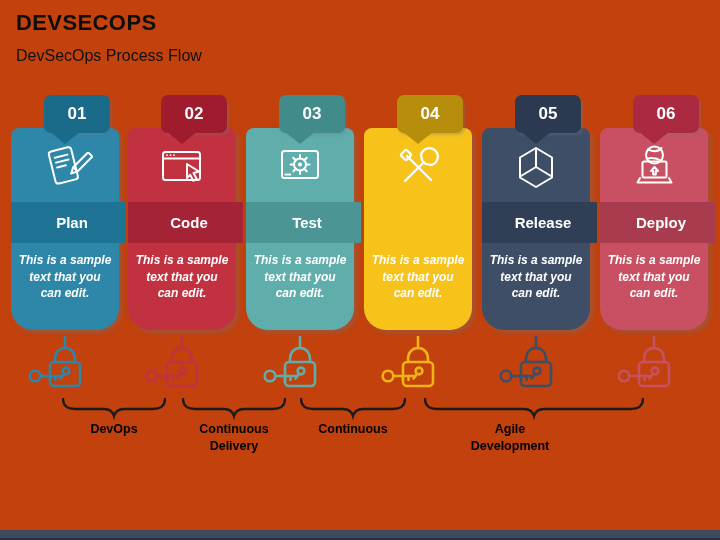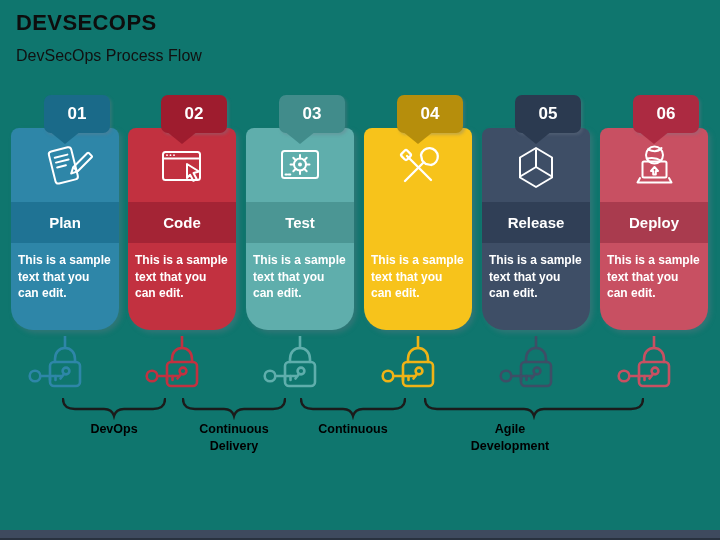--- a/index.html
+++ b/index.html
@@ -1,38 +1,38 @@
 <!DOCTYPE html>
 <html><head>
 <meta charset="utf-8">
 <style>
   html,body{margin:0;padding:0;background:#e8e8e8;}
-  .slide{position:relative;width:720px;height:540px;background:#0f766e;overflow:hidden;
+  .slide{position:relative;width:720px;height:540px;background:#c2410c;overflow:hidden;
          font-family:"Liberation Sans", sans-serif;}
   .title{position:absolute;left:16px;top:10px;font-size:22px;font-weight:bold;
          letter-spacing:.4px;color:#0d0d0d;}
   .subtitle{position:absolute;left:16px;top:47px;font-size:16px;color:#111;}
 
   .col{position:absolute;top:95px;width:108px;height:245px;}
   .tab{position:absolute;left:21px;top:0;width:66px;height:38px;background:var(--tab);
        border-radius:7px;z-index:2;display:flex;align-items:center;justify-content:center;
        box-shadow:2px 2px 3px rgba(110,120,135,.35);margin-left:12px;}
   .tab-num{color:#fff;font-size:17px;font-weight:bold;}
   .tab-point{position:absolute;left:50%;top:36px;transform:translateX(-50%);width:0;height:0;
        border-left:16px solid transparent;border-right:16px solid transparent;
        border-top:13px solid var(--tab);z-index:2;}
   .card{position:absolute;top:33px;left:0;width:108px;height:202px;background:var(--card);
        border-radius:8px 8px 22px 22px;box-shadow:3px 3px 5px rgba(110,120,135,.35);z-index:1;}
   .icon-area{position:absolute;top:8px;left:0;width:100%;height:64px;
        display:flex;align-items:center;justify-content:center;}
   .band{position:absolute;top:74px;left:0;width:100%;height:41px;background:var(--band);
-       display:flex;align-items:center;justify-content:center;}
+       display:flex;align-items:center;justify-content:center;padding-left:7px;}
   .band span{color:#fff;font-weight:bold;font-size:15px;}
-  .body-text{position:absolute;top:124px;left:7px;right:7px;color:#fff;
-       font-weight:bold;font-size:12px;line-height:1.38;}
+  .body-text{position:absolute;top:124px;left:7px;right:7px;color:#fff;font-style:italic;
+       font-weight:bold;font-size:12px;line-height:1.38;text-align:center;}
 
   .lock{position:absolute;top:336px;width:64px;height:60px;}
   .lock svg{display:block;color:var(--lock);}
 
   .brace{position:absolute;top:398px;height:22px;}
   .group-label{position:absolute;top:421px;text-align:center;font-weight:bold;
        font-size:12.5px;line-height:1.32;color:#000;}
   .group-label span{display:block;}
 
   .footer-bar{position:absolute;left:0;bottom:2px;width:720px;height:8px;background:#3E4A5E;}

